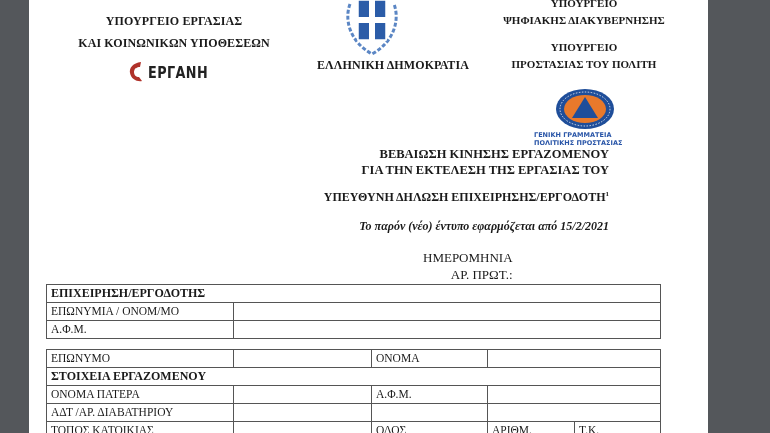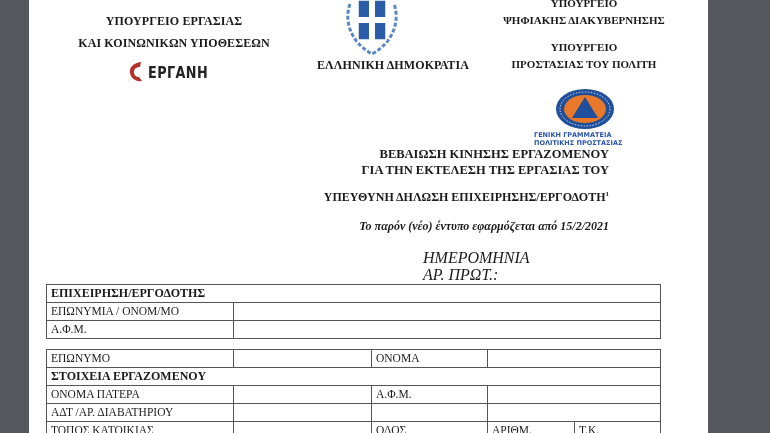--- a/index.html
+++ b/index.html
@@ -6,21 +6,21 @@
   body {
     width:770px; height:433px; overflow:hidden; position:relative;
     background:#54575b;
     font-family:"Liberation Serif", "DejaVu Serif", serif;
     color:#1a1a1a;
   }
   .page {
     position:absolute; left:29px; top:0; width:679px; height:433px;
     background:#ffffff; overflow:hidden;
   }
-  .abs { position:absolute; }
+  .abs { position:absolute;text-align:right; }
   .bold { font-weight:bold; }
   .hdr { font-size:12px; font-weight:bold; text-align:center; line-height:22px; letter-spacing:0.1px; }
   .hdr-sm { font-size:11px; font-weight:bold; text-align:center; line-height:17px; }
   .center { text-align:right; }
 
   
   .ergani { left:98px; top:56px; width:80px; height:32px; display:flex; align-items:center; }
   .ergani .mark { width:20px; height:24px; position:relative; }
   .ergani .txt { font-family:"DejaVu Sans", sans-serif; font-size:16px; font-weight:bold; letter-spacing:0.5px; color:#222; margin-left:1px; transform:scaleX(0.8); transform-origin:left; }
 
@@ -93,21 +93,21 @@
     <div>ΒΕΒΑΙΩΣΗ ΚΙΝΗΣΗΣ ΕΡΓΑΖΟΜΕΝΟΥ</div>
     <div>ΓΙΑ ΤΗΝ ΕΚΤΕΛΕΣΗ ΤΗΣ ΕΡΓΑΣΙΑΣ ΤΟΥ</div>
   </div>
   <div class="abs center bold" style="left:120px; top:190px; width:460px; font-size:12px;">
     <span>ΥΠΕΥΘΥΝΗ ΔΗΛΩΣΗ ΕΠΙΧΕΙΡΗΣΗΣ/ΕΡΓΟΔΟΤΗ</span><sup style="font-size:7px;">1</sup>
   </div>
   <div class="abs center bold" style="left:120px; top:219px; width:460px; font-size:12px; font-style:italic;">
     <span>Το παρόν (νέο) έντυπο εφαρμόζεται από 15/2/2021</span>
   </div>
 
-  <div class="abs" style="left:394px; top:249px; font-size:16px; line-height:17px;font-style:italic;">
+  <div class="abs" style="left:394px; top:249px; font-size:13px; line-height:17px;">
     <div>ΗΜΕΡΟΜΗΝΙΑ</div>
     <div>ΑΡ. ΠΡΩΤ.:</div>
   </div>
 
   <table class="form" style="top:284px;">
     <colgroup>
         <col style="width:187px">
         <col>
       </colgroup>
     <tbody>

